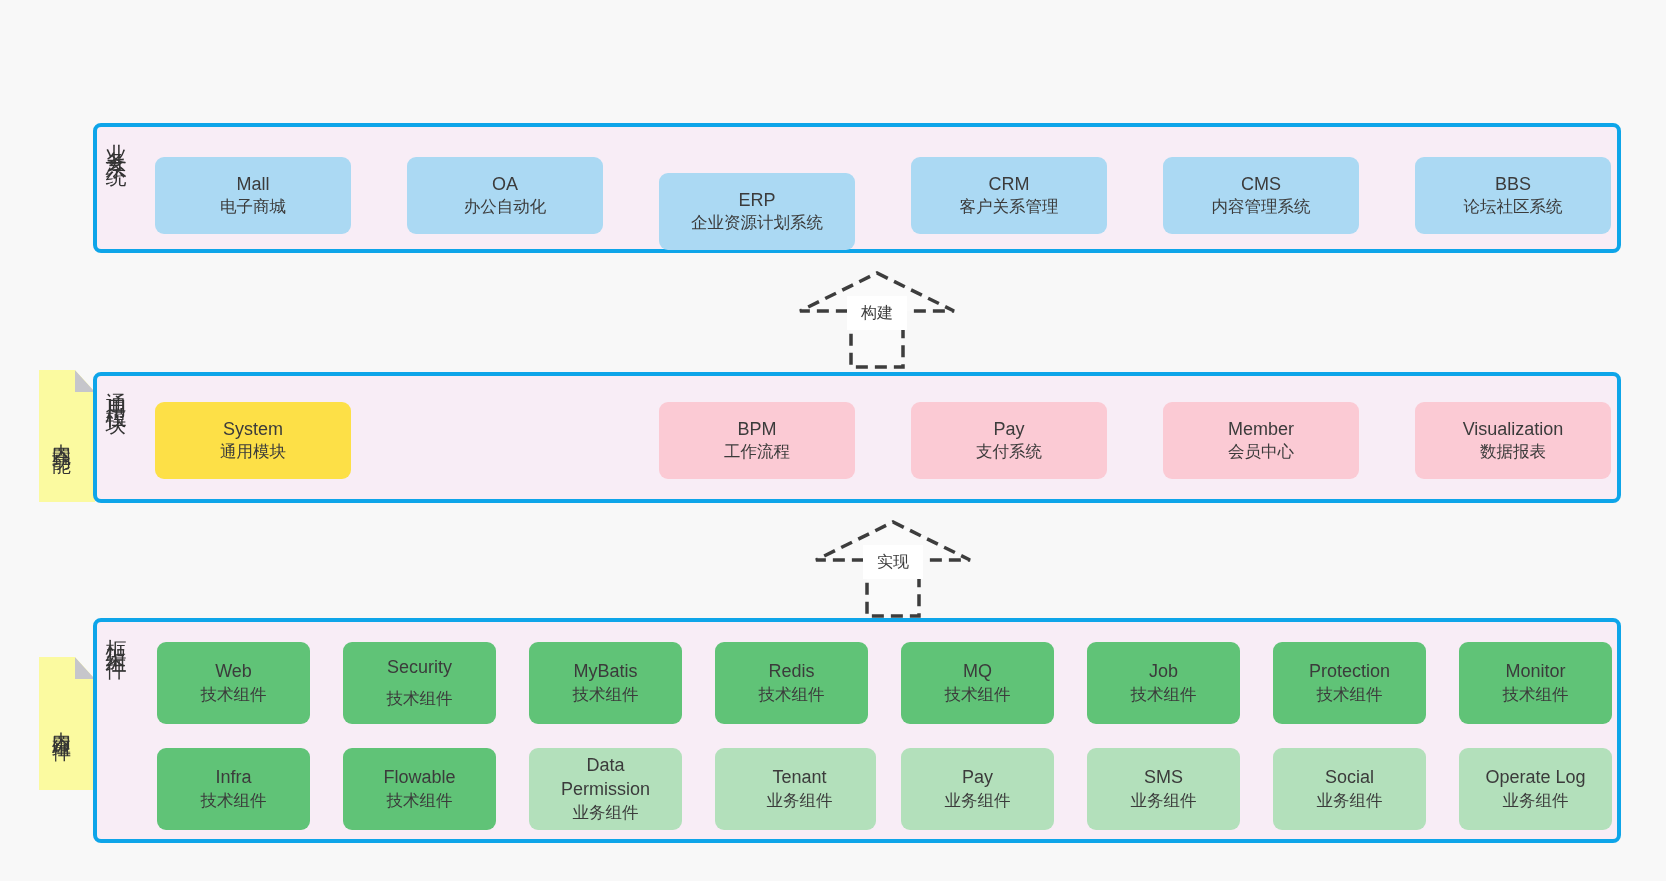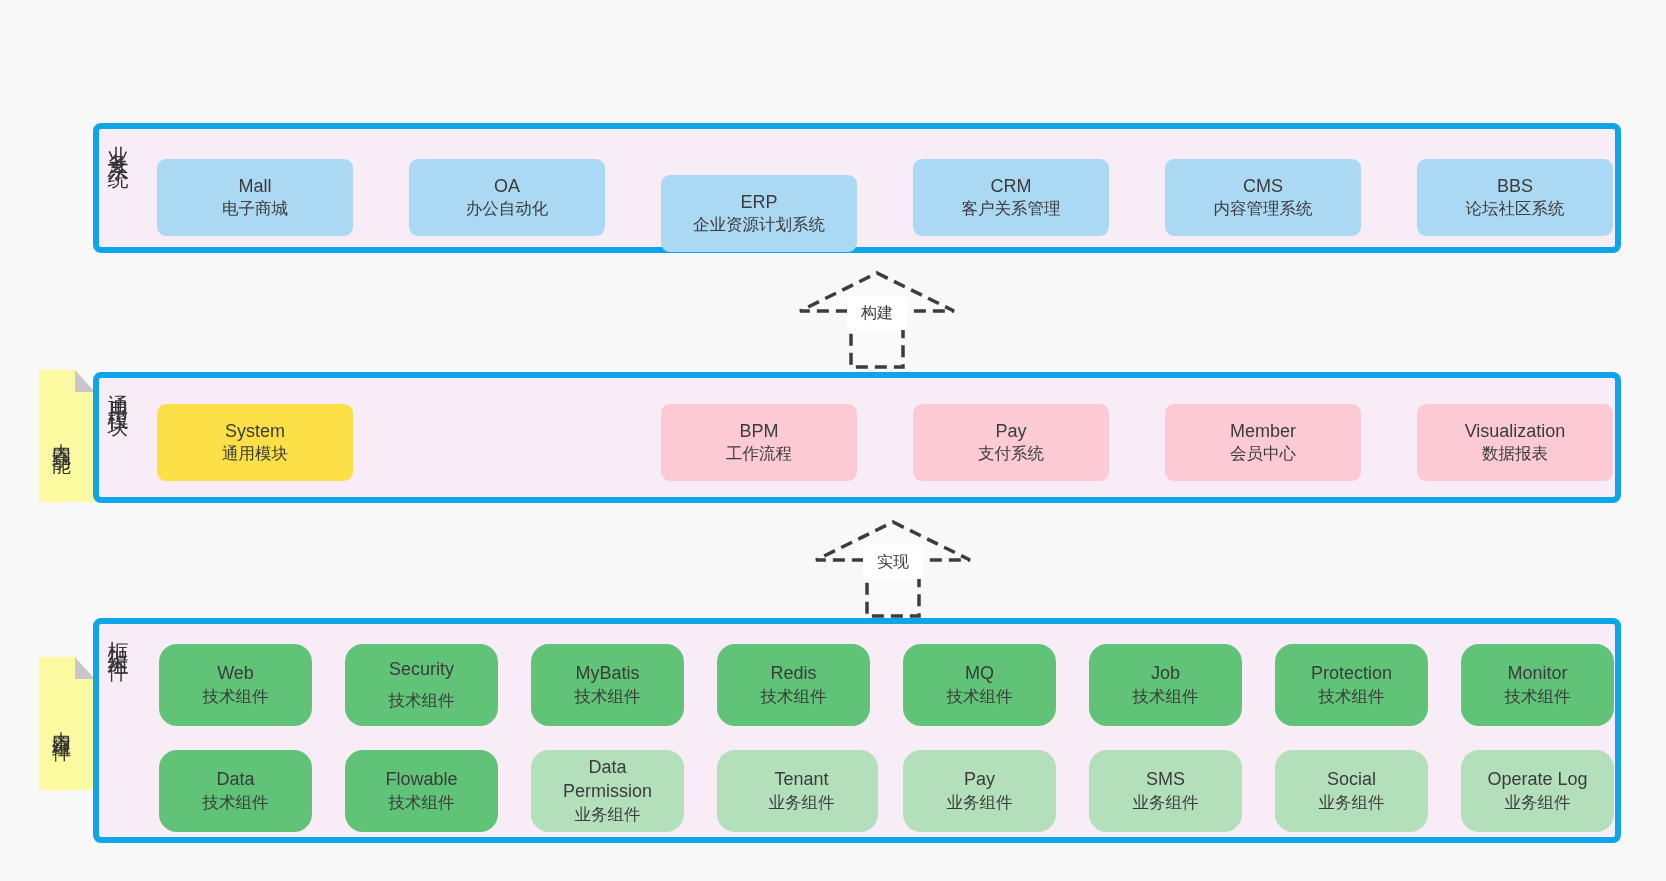--- a/index.html
+++ b/index.html
@@ -8,39 +8,39 @@
     background:#f8f8f8;
     font-family:"Liberation Sans", sans-serif;
     color:#3b3b3b;
   }
   .canvas{position:absolute;inset:0;}
 
   
   .layer{
     position:absolute;left:93px;width:1528px;
     background:#f8edf6;
-    border:6px solid #0ea5e9;border-radius:8px;
+    border:4px solid #0ea5e9;border-radius:8px;
     box-sizing:border-box;
   }
   .layer-label{
     position:absolute;left:9px;top:0;bottom:0;
     display:flex;align-items:center;
     writing-mode:vertical-lr;text-orientation:upright;
     font-size:21px;letter-spacing:7px;color:#333;
     line-height:1;
   }
 
   
   .box{
     position:absolute;border-radius:9px;
     display:flex;flex-direction:column;align-items:center;justify-content:center;
     text-align:center;line-height:1.32;
   }
   .bx-l12{width:196px;height:77px;}
-  .bx-l3{width:153px;height:82px;border-radius:18px;}
+  .bx-l3{width:153px;height:82px;}
   .box-title{font-size:18px;max-width:128px;}
   .box-sub{font-size:16.5px;}
   .v-blue{background:#abd9f3;}
   .v-red{background:#fde047;}
   .v-pink{background:#fbcad4;}
   .v-green{background:#60c377;}
   .v-lightgreen{background:#b3e0bb;}
 
   
   .tag{
@@ -178,21 +178,21 @@
     <div class="box bx-l3 v-green" style="left:1176px;top:20px;">
       <div class="box-title">Protection</div>
       <div class="box-sub">技术组件</div>
     </div>
     <div class="box bx-l3 v-green" style="left:1362px;top:20px;">
       <div class="box-title">Monitor</div>
       <div class="box-sub">技术组件</div>
     </div>
 
     <div class="box bx-l3 v-green" style="left:60px;top:126px;">
-      <div class="box-title">Data</div>
+      <div class="box-title">Infra</div>
       <div class="box-sub">技术组件</div>
     </div>
     <div class="box bx-l3 v-green" style="left:246px;top:126px;">
       <div class="box-title">Flowable</div>
       <div class="box-sub">技术组件</div>
     </div>
     <div class="box bx-l3 v-lightgreen" style="left:432px;top:126px;">
       <div class="box-title">Data Permission</div>
       <div class="box-sub">业务组件</div>
     </div>

